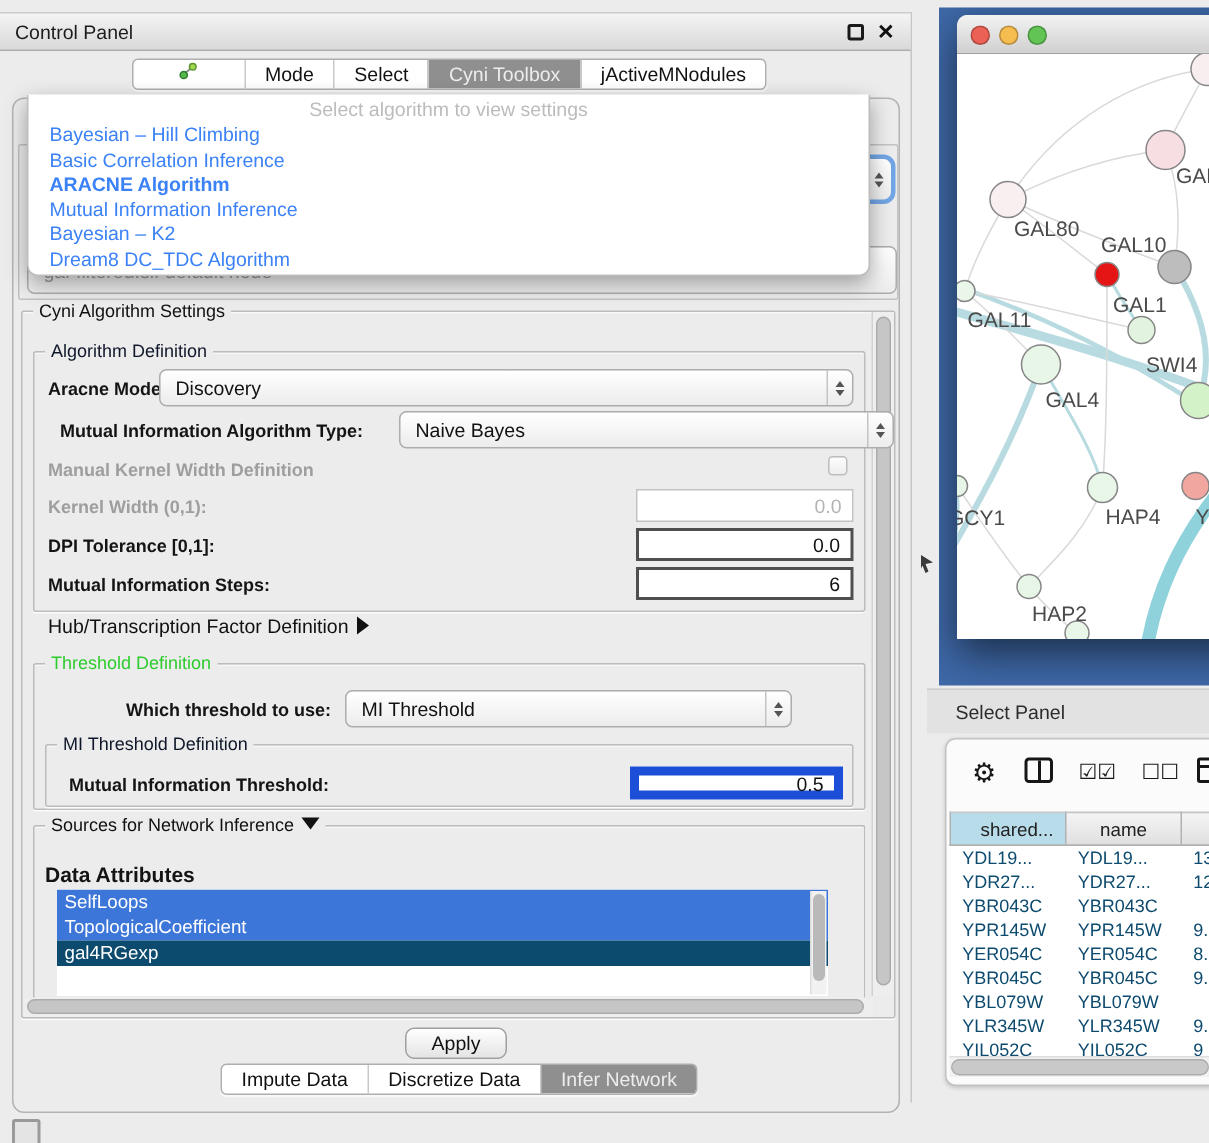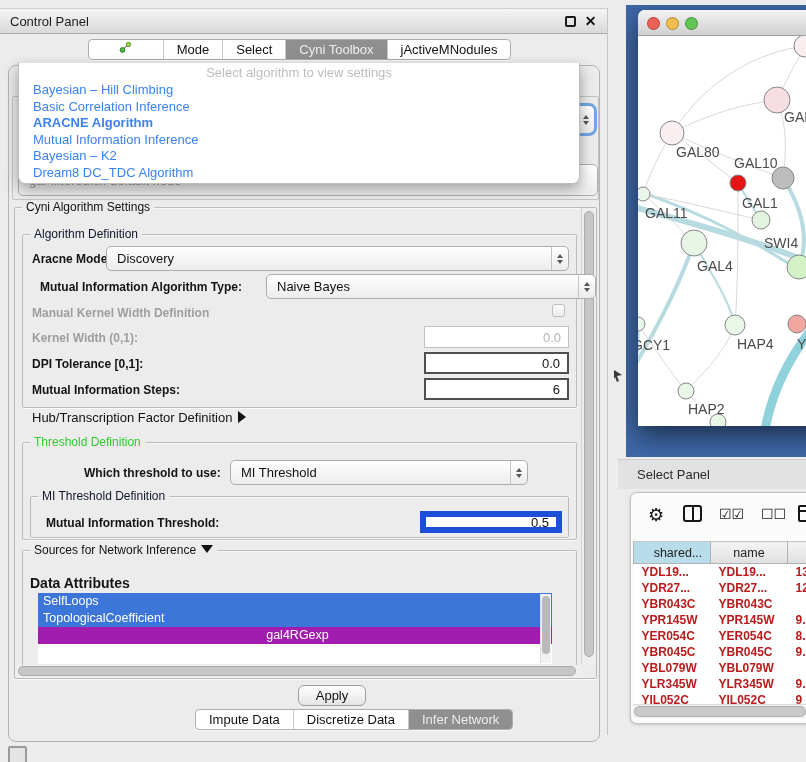--- a/index.html
+++ b/index.html
@@ -62,21 +62,21 @@
   .attr-sb { position:absolute; left:540px; top:586px; width:11px; height:69px; background:#f1f1f1; border-left:1px solid #dcdcdc; }
   .attr-sb-thumb { position:absolute; left:1px; top:2px; width:8px; height:58px; background:#b9b9b9; border-radius:4px; }
 
   .sb-v { position:absolute; left:581px; top:200px; width:15px; height:456px; background:#eee; border-left:1px solid #d2d2d2; }
   .sb-v-thumb { position:absolute; left:2px; top:3px; width:10px; height:446px; background:#c6c6c6; border:1px solid #ababab; border-radius:6px; }
   .sb-h { position:absolute; left:16px; top:657px; width:566px; height:13px; background:#eee; }
   .sb-h-thumb { position:absolute; left:2px; top:1px; width:558px; height:10px; background:#c6c6c6; border:1px solid #ababab; border-radius:6px; }
 
   .apply-btn { position:absolute; left:270px; top:677px; width:68px; height:21px;
     background:linear-gradient(#ffffff,#e4e4e4); border:1px solid #9f9f9f; border-radius:6px;
-    font-size:13px; color:#111; text-align:center; line-height:19px;margin-left:28px; }
+    font-size:13px; color:#111; text-align:center; line-height:19px; }
 
   .corner-chip { position:absolute; left:8px; top:746px; width:19px; height:18px; border:2px solid #9a9a9a; background:#e4e4e4; border-radius:2px; }
 
   
   .desktop { position:absolute; left:626px; top:5px; width:180px; height:452px; background:#3e68a7; overflow:hidden; }
   .net-window { position:absolute; left:12px; top:5px; width:210px; height:416px; border-radius:7px 7px 0 0;
     box-shadow:0 10px 26px rgba(0,0,0,.55); background:#fff; }
   .net-titlebar { height:26px; background:linear-gradient(#f3f3f3,#d0d0d0); border-bottom:1px solid #9f9f9f; border-radius:7px 7px 0 0; position:relative; }
   .light { position:absolute; top:7px; width:13px; height:13px; border-radius:50%; }
   .net-canvas { position:relative; width:100%; height:390px; background:#fff; overflow:hidden; }
@@ -91,21 +91,21 @@
   .icon-split { width:19px; height:17px; border:2px solid #161616; border-radius:3px; }
   .icon-split::after { content:""; position:absolute; left:7px; top:0; width:2px; height:13px; background:#161616; }
   .icon-checks { font-size:14px; letter-spacing:0px; line-height:18px; }
   .icon-table { width:18px; height:17px; border:2px solid #161616; border-radius:2px; }
   .icon-table::after { content:""; position:absolute; left:0px; top:3px; width:14px; height:2px; background:#161616; }
 
   table.tp-table { position:absolute; left:2px; top:48px; border-collapse:collapse; table-layout:fixed; width:232px; font-size:12px; }
   .tp-table th { height:22px; font-weight:normal; font-size:12.5px; color:#222;
     background:linear-gradient(#f4f4f4,#dfdfdf); border:1px solid #b2b2b2; border-top:1px solid #c6c6c6; }
   .tp-table th.hl { background:#b9dcea; }
-  .tp-table td { height:16px; padding-left:8px; white-space:nowrap; overflow:hidden; color:#b91c1c; background:#fff;font-weight:bold; }
+  .tp-table td { height:16px; padding-left:8px; white-space:nowrap; overflow:hidden; color:#0c4a6e; background:#fff; }
   .tp-hscroll { position:absolute; left:2px; top:211px; width:179px; height:14px; background:#f2f2f2; border-top:1px solid #ddd; }
   .tp-hscroll-thumb { position:absolute; left:1px; top:1px; width:172px; height:11px; background:#c9c9c9; border:1px solid #adadad; border-radius:6px; }
 
   .cursor { position:absolute; left:614px; top:370px; z-index:99; }
 </style>
 </head>
 <body>
 
 <div class="app">
 
@@ -228,36 +228,36 @@
     <div class="field" style="left:420px; top:503px; width:142px; height:22px;">
       <span>0.5</span>
     </div>
 
     <div class="group" style="left:22px; top:542px; width:555px; height:116px; border-bottom:none;"></div>
     <span class="legend" style="left:30px; top:535px;"><span>Sources for Network Inference</span><span class="tri-dn"></span></span>
     <span class="lbl" style="left:30px; top:567px; font-size:14px;">Data Attributes</span>
     <div class="attr-list" id="attr-list">
         <div class="attr-item" style="background: rgb(61, 118, 217);">SelfLoops</div>
         <div class="attr-item" style="background: rgb(61, 118, 217);">TopologicalCoefficient</div>
-        <div class="attr-item" style="background: #a21caf; text-align: center;">gal4RGexp</div>
+        <div class="attr-item" style="background: #0c4a6e;">gal4RGexp</div>
       </div>
     <div class="attr-sb">
         <div class="attr-sb-thumb"></div>
       </div>
 
     <div class="sb-v">
         <div class="sb-v-thumb"></div>
       </div>
     <div class="sb-h">
         <div class="sb-h-thumb"></div>
       </div>
 
     <div class="apply-btn">Apply</div>
 
-    <div class="seg" style="left:147px; top:701px;margin-left:48px;" id="cp-bottom-tabs">
+    <div class="seg" style="left:147px; top:701px;" id="cp-bottom-tabs">
         <div class="seg-tab">
           <span>Impute Data</span>
         </div>
         <div class="seg-tab">
           <span>Discretize Data</span>
         </div>
         <div class="seg-tab selected">
           <span>Infer Network</span>
         </div>
       </div>

